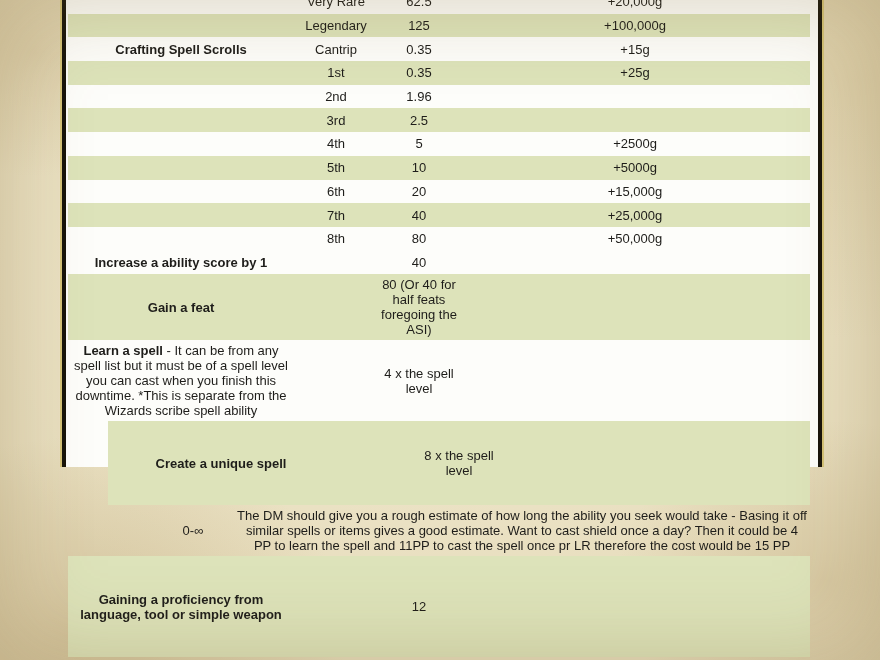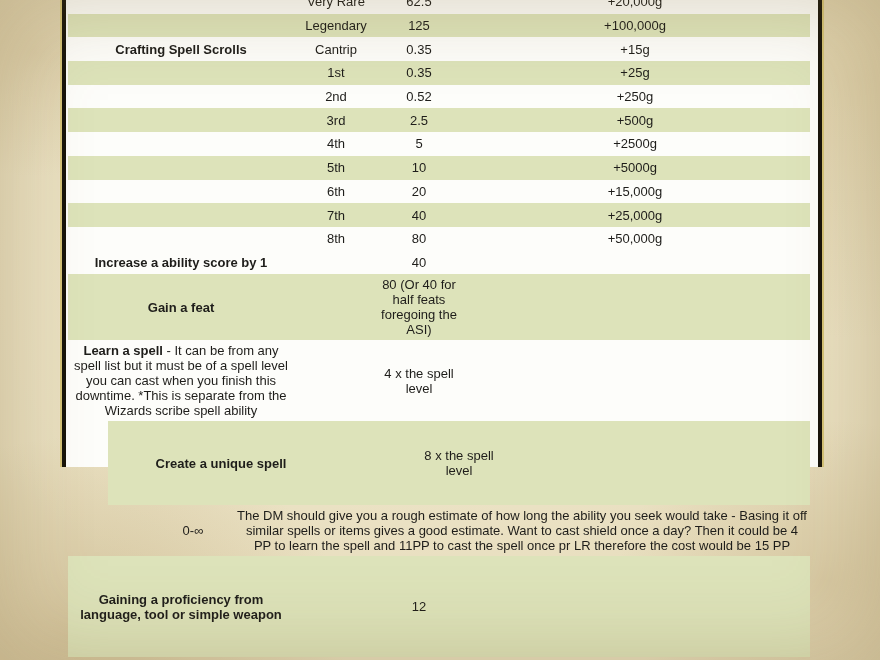--- a/index.html
+++ b/index.html
@@ -89,28 +89,26 @@
   </div>
         <div class="row shaded">
     <div class="cell c-activity"><span class="label"></span><span class="note"></span></div>
     <div class="cell c-tier">1st</div>
     <div class="cell c-points">0.35</div>
     <div class="cell c-gold">+25g</div>
   </div>
         <div class="row">
     <div class="cell c-activity"><span class="label"></span><span class="note"></span></div>
     <div class="cell c-tier">2nd</div>
-    <div class="cell c-points">0.52</div>
-    <div class="cell c-gold">+250g</div>
+    <div class="cell c-points">1.96</div>
   </div>
         <div class="row shaded">
     <div class="cell c-activity"><span class="label"></span><span class="note"></span></div>
     <div class="cell c-tier">3rd</div>
     <div class="cell c-points">2.5</div>
-    <div class="cell c-gold">+500g</div>
   </div>
         <div class="row">
     <div class="cell c-activity"><span class="label"></span><span class="note"></span></div>
     <div class="cell c-tier">4th</div>
     <div class="cell c-points">5</div>
     <div class="cell c-gold">+2500g</div>
   </div>
         <div class="row shaded">
     <div class="cell c-activity"><span class="label"></span><span class="note"></span></div>
     <div class="cell c-tier">5th</div>

